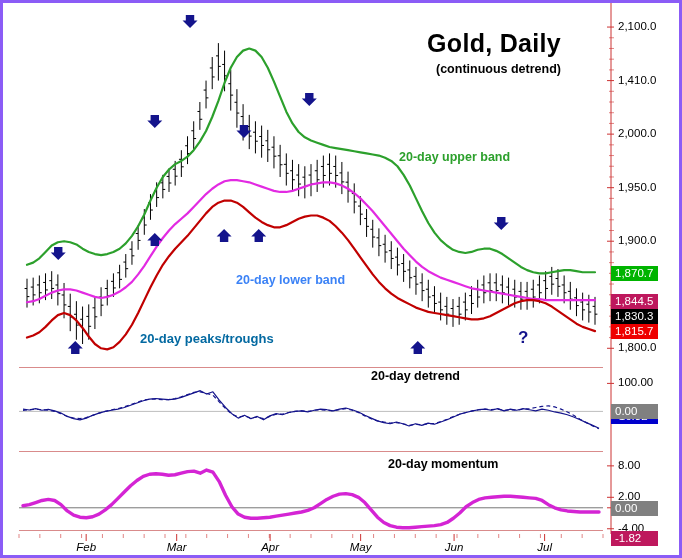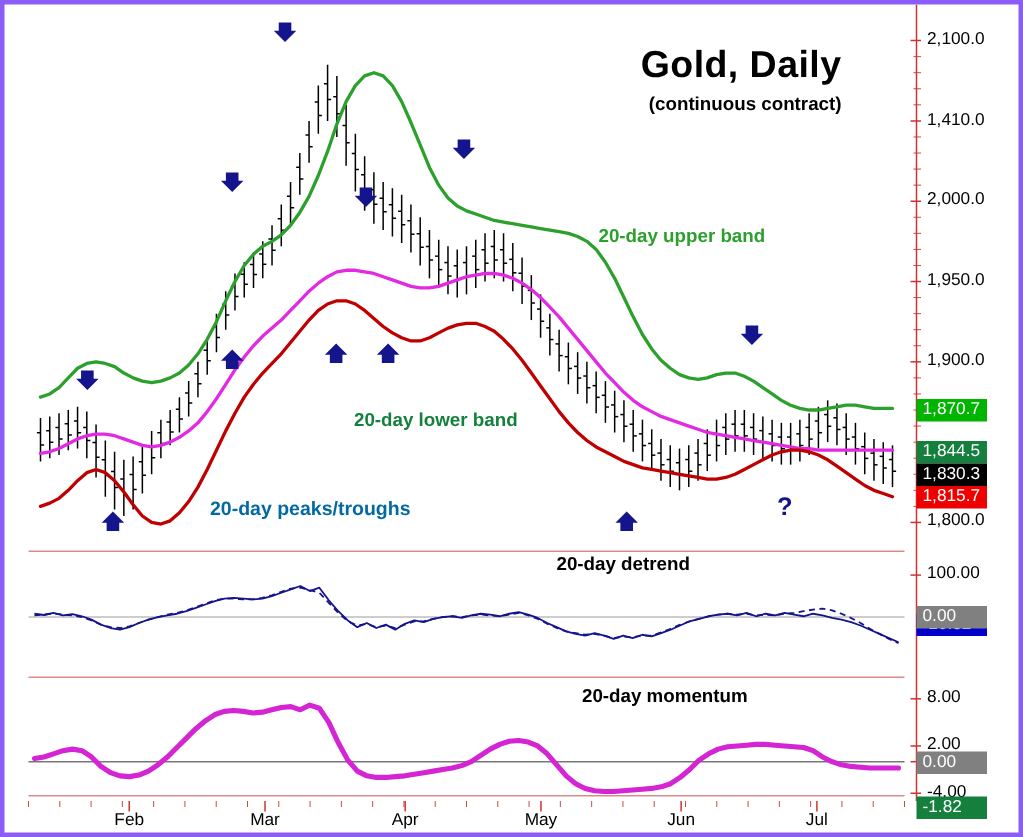--- a/index.html
+++ b/index.html
@@ -13,50 +13,50 @@
 
   
   .anno{position:absolute;white-space:nowrap;font-weight:bold;}
   #title-main{
     right:118px;top:26px;font-size:25px;color:#000;letter-spacing:.3px;
   }
   #title-sub{
     right:118px;top:59px;font-size:12.5px;color:#000;
   }
   #lbl-upper{left:396px;top:147px;font-size:12.5px;color:#2ca02c;}
-  #lbl-lower{left:233px;top:270px;font-size:12.5px;color:#15803d;}
+  #lbl-lower{left:233px;top:270px;font-size:12.5px;color:#3b82f6;}
   #lbl-ma{left:205px;top:293px;font-size:12.5px;color:#e22ae2;}
   #lbl-peaks{left:137px;top:328px;font-size:13px;color:#0369a1;}
   #lbl-question{left:515px;top:325px;font-size:17px;color:#14148c;}
   #lbl-detrend{left:368px;top:366px;font-size:12.5px;color:#000;}
   #lbl-momentum{left:385px;top:454px;font-size:12.5px;color:#000;}
 
   
   #axis-right{position:absolute;left:600px;top:0;width:79px;height:531px;}
   .axis-tick-label{
     position:absolute;left:15px;font-size:11.5px;color:#000;
     white-space:nowrap;line-height:11px;
   }
   .badge{
     position:absolute;left:8px;font-size:11.5px;line-height:13px;
     padding:1px 3px 1px 4px;white-space:nowrap;font-weight:normal;
     color:#fff;min-width:47px;box-sizing:border-box;
   }
   .badge.green{background:#00b400;}
-  .badge.magenta{background:#15803d;}
+  .badge.magenta{background:#be185d;}
   .badge.black{background:#000;}
   .badge.red{background:#ee0000;}
   .badge.blue{background:#0000cc;}
   .badge.gray{background:#808080;}
 
   
   #axis-bottom{position:absolute;left:0;top:531px;width:682px;height:24px;}
   .month{
     position:absolute;top:7px;font-size:11.5px;color:#000;
-    transform:translateX(-50%);white-space:nowrap;
+    transform:translateX(-50%);white-space:nowrap;font-style:italic;
   }
 </style>
 </head>
 <body>
 
 <div id="chart-root">
 
   <div class="plot" id="price-panel" style="left:16px;top:8px;width:584px;height:348px;">
     <svg id="price-svg" width="584" height="348" viewBox="0 0 584 348" preserveAspectRatio="none">
         <g stroke="#000000" stroke-width="1">
@@ -372,21 +372,21 @@
         <line x1="0" y1="49.79310344827586" x2="584" y2="49.79310344827586" stroke="#777" stroke-width="1"></line>
         <path d="M4.00 47.70 L10.33 46.65 L16.66 44.55 L22.99 42.46 L29.32 41.41 L35.65 42.46 L41.98 46.65 L48.31 52.94 L54.64 57.13 L60.97 59.23 L67.30 59.75 L73.63 58.70 L79.96 56.08 L86.29 51.89 L92.62 46.65 L98.95 40.36 L105.27 34.07 L111.60 27.78 L117.93 22.54 L124.26 18.34 L130.59 16.25 L136.92 15.72 L143.25 16.25 L149.58 17.30 L155.91 16.77 L162.24 15.20 L168.57 13.63 L174.90 13.10 L181.23 15.20 L187.56 12.06 L193.89 14.15 L200.22 23.59 L206.55 37.21 L212.88 48.74 L219.21 56.08 L225.54 59.23 L231.87 60.28 L238.20 60.28 L244.53 59.75 L250.86 59.23 L257.19 58.18 L263.52 57.13 L269.85 56.08 L276.18 55.03 L282.51 53.99 L288.84 52.41 L295.16 49.79 L301.49 45.60 L307.82 41.41 L314.15 38.26 L320.48 36.17 L326.81 35.64 L333.14 36.69 L339.47 39.31 L345.80 44.55 L352.13 51.89 L358.46 59.23 L364.79 64.47 L371.12 67.61 L377.45 69.19 L383.78 69.71 L390.11 69.71 L396.44 69.19 L402.77 68.66 L409.10 68.14 L415.43 67.61 L421.76 66.57 L428.09 64.47 L434.42 60.28 L440.75 55.03 L447.08 48.74 L453.41 44.55 L459.74 41.41 L466.07 39.83 L472.40 39.31 L478.73 38.79 L485.05 38.26 L491.38 38.26 L497.71 38.79 L504.04 39.31 L510.37 39.83 L516.70 40.36 L523.03 42.46 L529.36 46.65 L535.69 49.79 L542.02 51.89 L548.35 52.94 L554.68 53.46 L561.01 53.99 L567.34 53.99 L573.67 53.99 L580.00 53.99" fill="none" stroke="#d424d4" stroke-width="3.4" stroke-linejoin="round" stroke-linecap="round"></path>
       </svg>
   </div>
 
   <div style="position:absolute;left:16px;top:364px;width:584px;height:1px;background:#d98b8b;"></div>
   <div style="position:absolute;left:16px;top:448px;width:584px;height:1px;background:#d98b8b;"></div>
   <div style="position:absolute;left:16px;top:527px;width:584px;height:1px;background:#d98b8b;"></div>
 
   <div class="anno" id="title-main">Gold, Daily</div>
-  <div class="anno" id="title-sub">(continuous contract)</div>
+  <div class="anno" id="title-sub">(continuous detrend)</div>
 
   <div class="anno" id="lbl-upper">20-day upper band</div>
   <div class="anno" id="lbl-lower">20-day lower band</div>
   <div class="anno" id="lbl-peaks">20-day peaks/troughs</div>
   <div class="anno" id="lbl-question">?</div>
   <div class="anno" id="lbl-detrend">20-day detrend</div>
   <div class="anno" id="lbl-momentum">20-day momentum</div>
 
   <div id="axis-right">
     <svg width="79" height="531">

